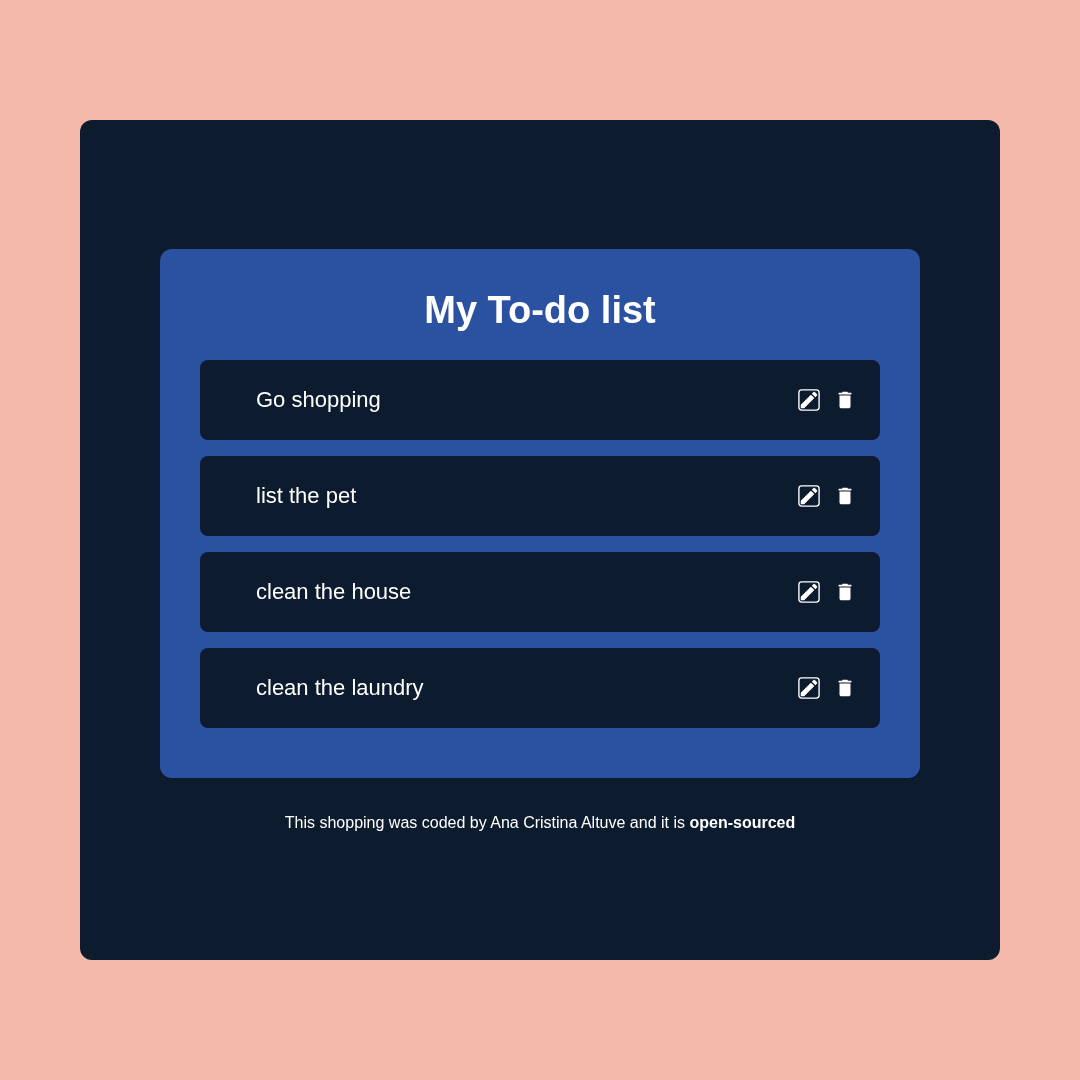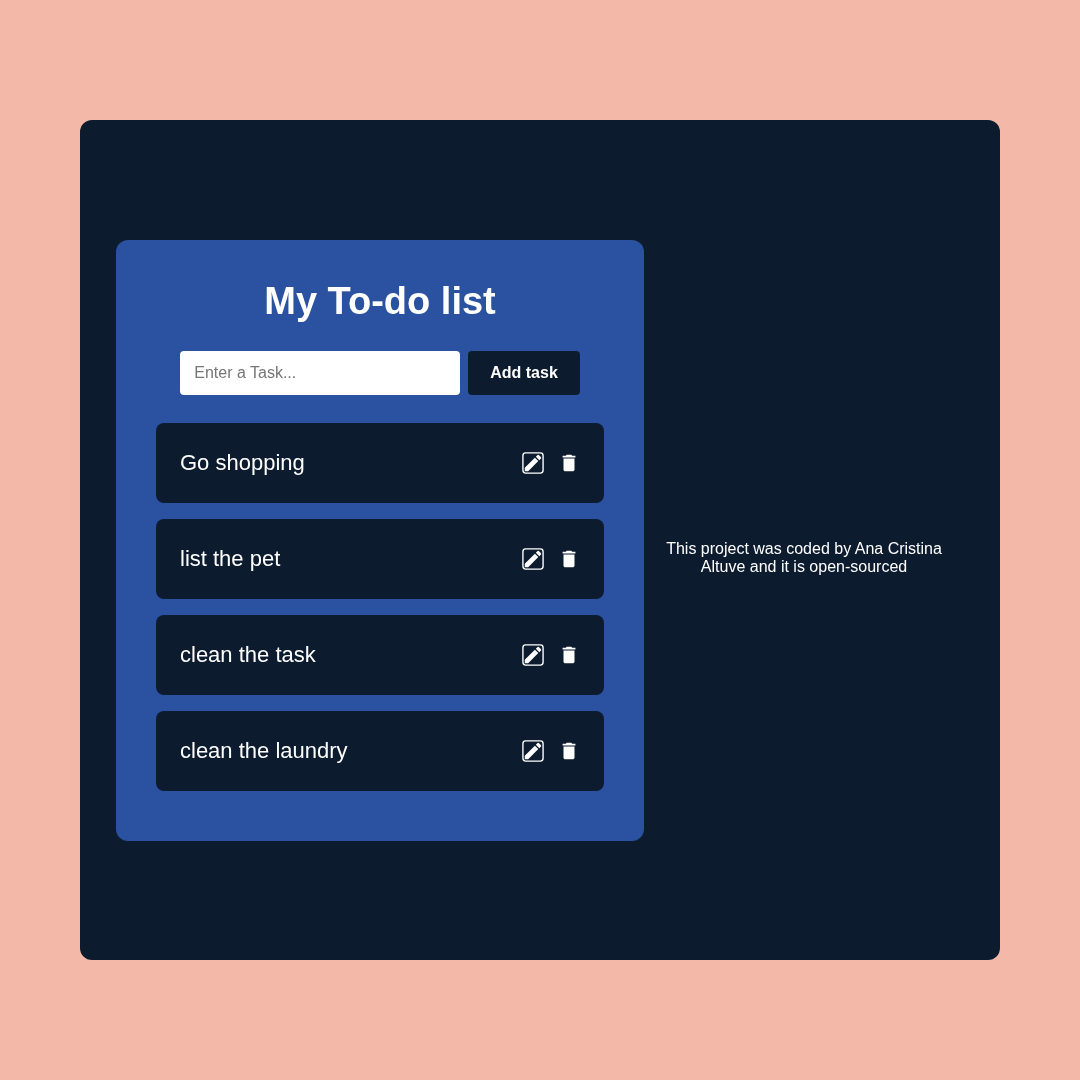--- a/index.html
+++ b/index.html
@@ -17,21 +17,21 @@
       justify-content: center;
       font-family: 'Arial', sans-serif;
     }
 
     .outer-frame {
       width: 920px;
       height: 840px;
       background-color: #0d1b2e;
       border-radius: 12px;
       display: flex;
-      flex-direction: row;
+      flex-direction: column;
       align-items: center;
       justify-content: center;
       padding: 36px;
     }
 
     .card {
       width: 760px;
       background-color: #2a52a0;
       border-radius: 12px;
       padding: 40px 40px 50px 40px;
@@ -93,20 +93,21 @@
       display: flex;
       align-items: center;
       justify-content: space-between;
       padding: 0 24px;
     }
 
     .task-text {
       color: #ffffff;
       font-size: 22px;
       font-weight: 500;
+      margin-left: 32px;
     }
 
     .task-actions {
       display: flex;
       gap: 14px;
       align-items: center;
     }
 
     .action-btn {
       background: none;
@@ -120,34 +121,30 @@
     }
 
     .footer-text {
       margin-top: 36px;
       color: #ffffff;
       font-size: 16px;
       text-align: center;
     }
 
     .footer-text strong {
-      font-weight: 400;
+      font-weight: 700;
     }
   </style>
 </head>
 <body>
 
 <div class="outer-frame">
   <div class="card">
     <h1 class="title">My To-do list</h1>
 
-    <div class="input-row">
-      <input class="task-input" type="text" placeholder="Enter a Task..." style="">
-      <button class="add-btn">Add task</button>
-    </div>
 
     <div class="task-list">
     <div class="task-item">
           <span class="task-text">Go shopping</span>
           <div class="task-actions">
             <button class="action-btn">
               <svg width="22" height="22" viewBox="0 0 24 24" fill="white" xmlns="http://www.w3.org/2000/svg">
       <path d="M3 17.25V21h3.75L17.81 9.94l-3.75-3.75L3 17.25zM20.71 7.04a1 1 0 000-1.41l-2.34-2.34a1 1 0 00-1.41 0l-1.83 1.83 3.75 3.75 1.83-1.83z"></path>
       <rect x="1" y="1" width="22" height="22" rx="3" ry="3" fill="none" stroke="white" stroke-width="1.5"></rect>
     </svg>
@@ -169,21 +166,21 @@
     </svg>
             </button>
             <button class="action-btn">
               <svg width="22" height="22" viewBox="0 0 24 24" fill="white" xmlns="http://www.w3.org/2000/svg">
       <path d="M6 19c0 1.1.9 2 2 2h8c1.1 0 2-.9 2-2V7H6v12zM19 4h-3.5l-1-1h-5l-1 1H5v2h14V4z"></path>
     </svg>
             </button>
           </div>
         </div>
         <div class="task-item">
-          <span class="task-text">clean the task</span>
+          <span class="task-text">clean the house</span>
           <div class="task-actions">
             <button class="action-btn">
               <svg width="22" height="22" viewBox="0 0 24 24" fill="white" xmlns="http://www.w3.org/2000/svg">
       <path d="M3 17.25V21h3.75L17.81 9.94l-3.75-3.75L3 17.25zM20.71 7.04a1 1 0 000-1.41l-2.34-2.34a1 1 0 00-1.41 0l-1.83 1.83 3.75 3.75 1.83-1.83z"></path>
       <rect x="1" y="1" width="22" height="22" rx="3" ry="3" fill="none" stroke="white" stroke-width="1.5"></rect>
     </svg>
             </button>
             <button class="action-btn">
               <svg width="22" height="22" viewBox="0 0 24 24" fill="white" xmlns="http://www.w3.org/2000/svg">
       <path d="M6 19c0 1.1.9 2 2 2h8c1.1 0 2-.9 2-2V7H6v12zM19 4h-3.5l-1-1h-5l-1 1H5v2h14V4z"></path>
@@ -204,15 +201,15 @@
               <svg width="22" height="22" viewBox="0 0 24 24" fill="white" xmlns="http://www.w3.org/2000/svg">
       <path d="M6 19c0 1.1.9 2 2 2h8c1.1 0 2-.9 2-2V7H6v12zM19 4h-3.5l-1-1h-5l-1 1H5v2h14V4z"></path>
     </svg>
             </button>
           </div>
         </div>
       </div>
   </div>
 
   <p class="footer-text">
-    <span>This project was coded by Ana Cristina Altuve and it is </span><strong>open-sourced</strong>
+    <span>This shopping was coded by Ana Cristina Altuve and it is </span><strong>open-sourced</strong>
   </p>
 </div>
 
 </body></html>

